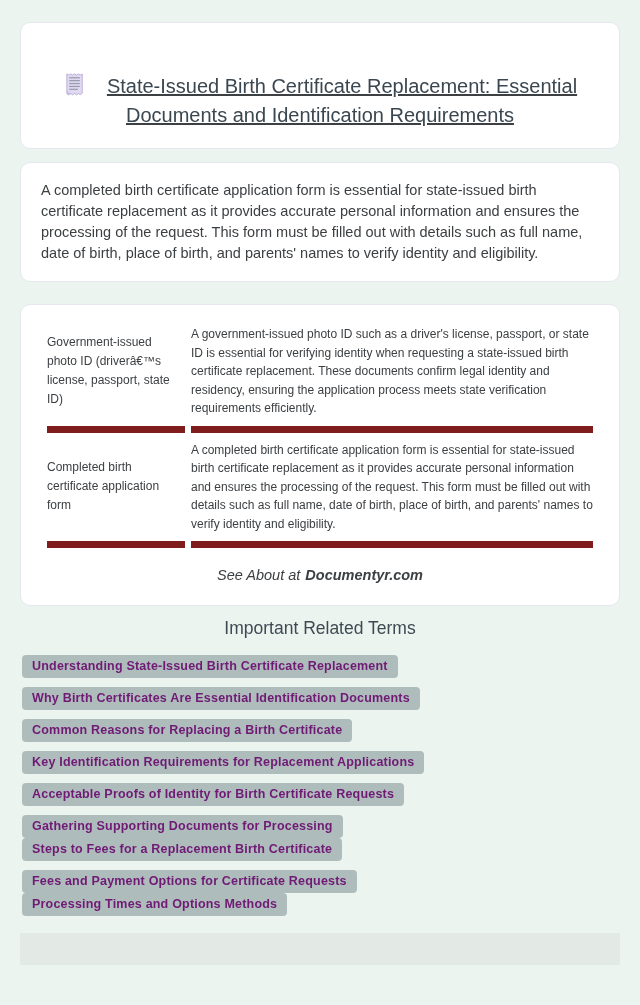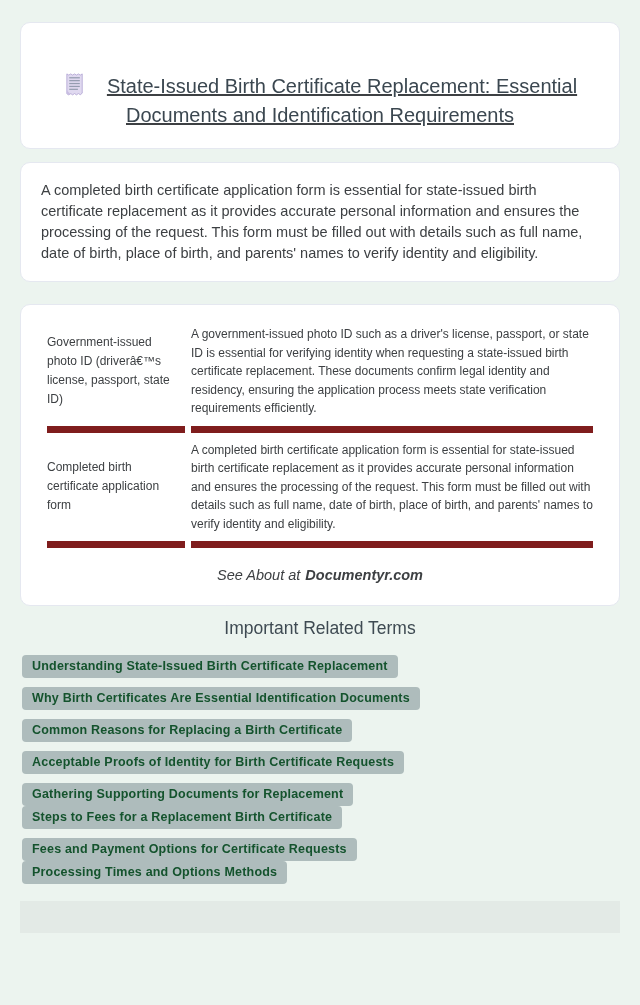--- a/index.html
+++ b/index.html
@@ -101,21 +101,21 @@
     font-weight: 400;
     color: #3e4a52;
   }
   .terms-list {
     margin: 16px 20px 0 22px;
   }
   .terms-row { margin-bottom: 9px; }
   .term-tag {
     display: inline-block;
     background: #aebcbc;
-    color: #14532d;
+    color: #701a75;
     font-size: 12.5px;
     font-weight: 700;
     letter-spacing: 0.2px;
     line-height: 15px;
     padding: 4px 10px;
     border-radius: 4px;
     margin-right: 11px;
     white-space: nowrap;
   }
 
@@ -181,24 +181,27 @@
     <div class="terms-row">
       <span class="term-tag">Understanding State-Issued Birth Certificate Replacement</span>
     </div>
     <div class="terms-row">
       <span class="term-tag">Why Birth Certificates Are Essential Identification Documents</span>
     </div>
     <div class="terms-row">
       <span class="term-tag">Common Reasons for Replacing a Birth Certificate</span>
     </div>
     <div class="terms-row">
+      <span class="term-tag">Key Identification Requirements for Replacement Applications</span>
+    </div>
+    <div class="terms-row">
       <span class="term-tag">Acceptable Proofs of Identity for Birth Certificate Requests</span>
     </div>
     <div class="terms-row">
-      <span class="term-tag">Gathering Supporting Documents for Replacement</span>
+      <span class="term-tag">Gathering Supporting Documents for Processing</span>
       <span class="term-tag">Steps to Fees for a Replacement Birth Certificate</span>
     </div>
     <div class="terms-row">
       <span class="term-tag">Fees and Payment Options for Certificate Requests</span>
       <span class="term-tag">Processing Times and Options Methods</span>
     </div>
   </div>
 
   <div class="footer-bar">
     

